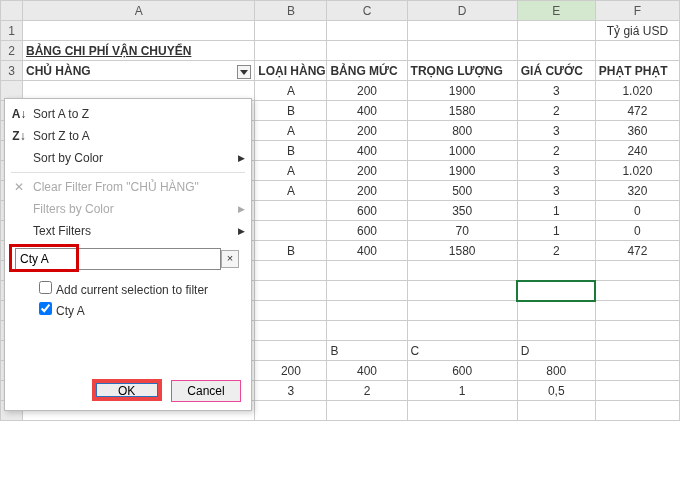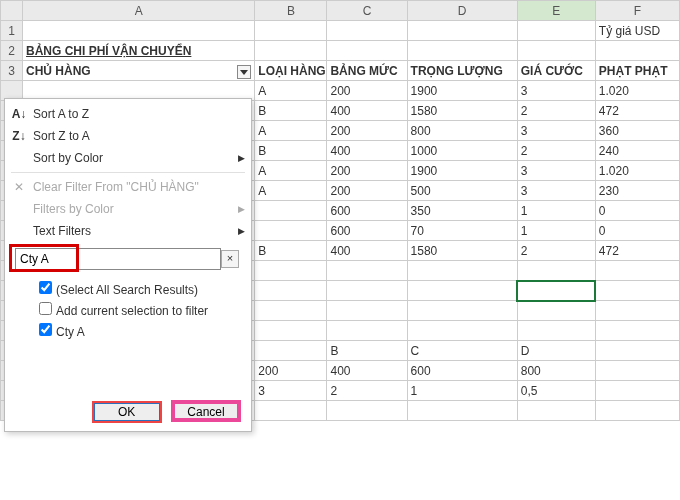--- a/index.html
+++ b/index.html
@@ -3,21 +3,21 @@
 <meta charset="utf-8">
 <style>
   * { box-sizing: border-box; }
   body { margin: 0; font-family: "Segoe UI", Arial, sans-serif; font-size: 12px; background: #fff; color: #333; width: 680px; height: 500px; overflow: hidden; position: relative; }
   .sheet { position: absolute; left: 0; top: 0; width: 680px; }
   .grid { border-collapse: collapse; table-layout: fixed; width: 680px; }
   .grid td, .grid th { border: 1px solid #ccc; height: 20px; padding: 0 3px; font-size: 12px; white-space: nowrap; overflow: hidden; }
   .rowhdr { background: #eaeaea; text-align: center; width: 22px; color: #555; }
   .colhdr { background: #eaeaea; text-align: center; color: #555; font-weight: normal; }
   .colhdr.sel { background: #d4e8d0; }
-  .rdata { text-align: left; }
+  .rdata { text-align: center; }
   .hdrcell { font-weight: bold; margin-top: 36px; }
   .title { font-weight: bold; text-decoration: underline; }
   .drop { float: right; width: 14px; height: 14px; border: 1px solid #888; background: #f5f5f5; position: relative; top: 1px; }
   .drop::after { content: ""; position: absolute; left: 2px; top: 4px; border-left: 4px solid transparent; border-right: 4px solid transparent; border-top: 5px solid #333; }
 
   .menu { position: absolute; left: 4px; top: 98px; width: 248px; background: #fff; border: 1px solid #bbb; box-shadow: 2px 2px 6px rgba(0,0,0,.2); padding: 4px 0 0 0; }
   .mi { display: flex; align-items: center; height: 22px; padding: 0 6px 0 28px; position: relative; cursor: default; }
   .mi.disabled { color: #aaa; }
   .mi .ico { position: absolute; left: 6px; width: 16px; text-align: center; }
   .mi .arrow { margin-left: auto; font-size: 9px; }
@@ -26,22 +26,22 @@
   .searchwrap { position: relative; margin: 6px 10px 4px 10px; }
   .searchbox { width: 206px; height: 22px; border: 1px solid #888; padding: 2px 4px; font-size: 12px; }
   .clearbtn { position: absolute; right: 2px; top: 2px; width: 18px; height: 18px; border: 1px solid #aaa; background: #f5f5f5; text-align: center; line-height: 15px; cursor: default; font-size: 11px; }
   .hl { position: absolute; border: 3px solid #d40000; pointer-events: none; }
 
   .checks { padding: 4px 10px 90px 30px; }
   .checks label { display: block; line-height: 18px; }
   .checks input { margin-right: 4px; }
 
   .btns { position: absolute; bottom: 8px; right: 10px; }
-  .btn { width: 70px; height: 22px; margin-left: 6px; border: 4px solid #ec4899; background: #eee; font-size: 12px; }
-  .btn.primary { border: 2px solid #ef4444; box-shadow: 0 0 0 1px #2a6fbb inset; }
+  .btn { width: 70px; height: 22px; margin-left: 6px; border: 1px solid #ec4899; background: #eee; font-size: 12px; }
+  .btn.primary { border: 4px solid #ef4444; box-shadow: 0 0 0 1px #2a6fbb inset; }
 
   .selcell { outline: 2px solid #1b7a3a; outline-offset: -1px; }
 
   .az { font-family: Arial; font-weight: bold; }
 </style>
 </head>
 <body>
 
 <div class="sheet">
 <table class="grid">
@@ -139,21 +139,21 @@
           <td class="rdata">3</td>
           <td class="rdata">1.020</td>
         </tr>
         <tr>
           <td class="rowhdr"></td>
           <td></td>
           <td class="rdata">A</td>
           <td class="rdata">200</td>
           <td class="rdata">500</td>
           <td class="rdata">3</td>
-          <td class="rdata">230</td>
+          <td class="rdata">320</td>
         </tr>
         <tr>
           <td class="rowhdr"></td>
           <td></td>
           <td class="rdata"></td>
           <td class="rdata">600</td>
           <td class="rdata">350</td>
           <td class="rdata">1</td>
           <td class="rdata">0</td>
         </tr>
@@ -282,21 +282,20 @@
       <span class="arrow">▶</span>
     </div>
 
   <div class="searchwrap">
     <input class="searchbox" type="text" value="Cty A" style="">
     <span class="clearbtn">×</span>
     <div class="hl" style="left:-6px; top:-4px; width:70px; height:28px;"></div>
   </div>
 
   <div class="checks">
-    <label><input type="checkbox" checked="" style=""><span>(Select All Search Results)</span></label>
     <label><input type="checkbox" style=""><span>Add current selection to filter</span></label>
     <label><input type="checkbox" checked="" style=""><span>Cty A</span></label>
   </div>
 
   <div class="btns">
     <button class="btn primary">OK</button>
     <button class="btn">Cancel</button>
   </div>
 </div>
 

